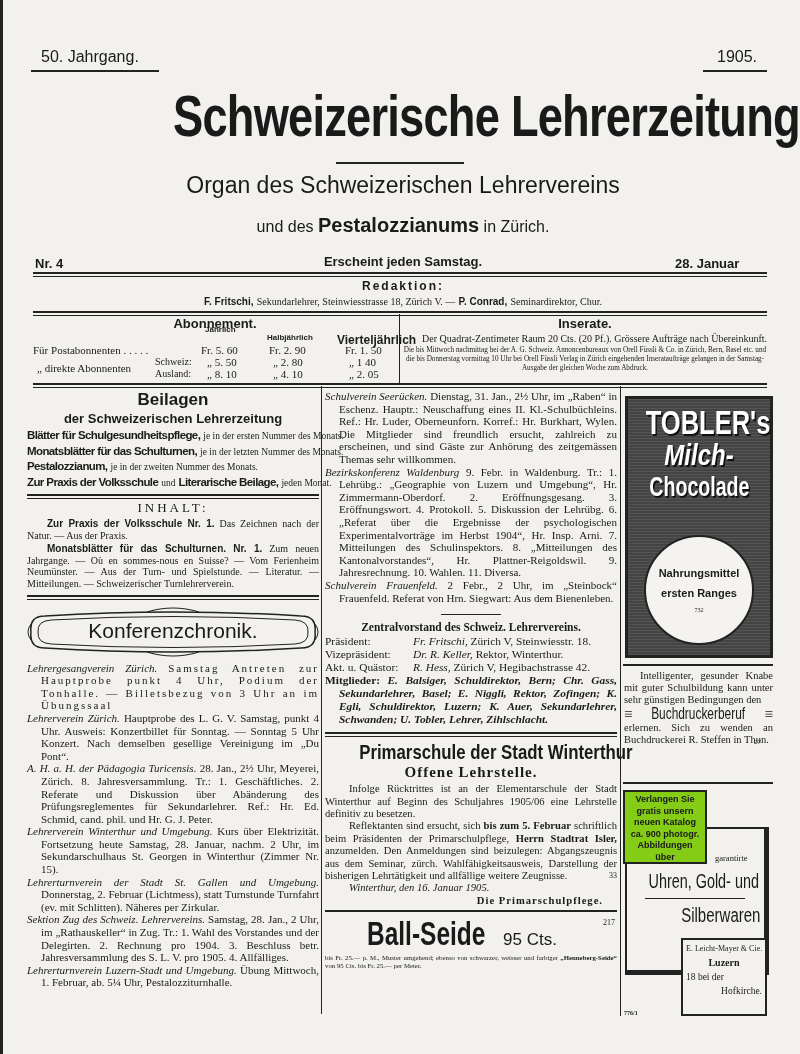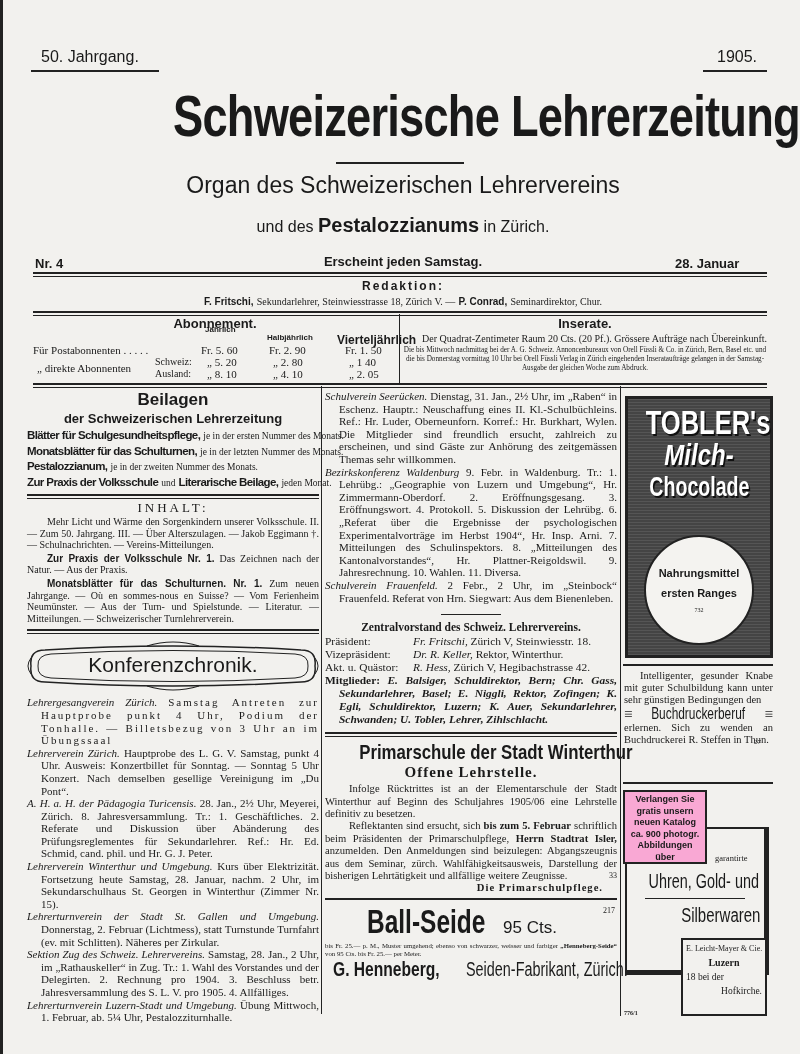--- a/index.html
+++ b/index.html
@@ -62,21 +62,21 @@
     <div class="abs sans b" style="left:234px;top:17px;font-size:8px;">Halbjährlich</div>
     <div class="abs sans b" style="left:304px;top:17px;font-size:12px;">Vierteljährlich</div>
 
     <div class="abs serif" style="left:0;top:28px;font-size:11px;">Für Postabonnenten . . . . .</div>
     <div class="abs serif" style="left:168px;top:28px;font-size:11px;">Fr. 5. 60</div>
     <div class="abs serif" style="left:236px;top:28px;font-size:11px;">Fr. 2. 90</div>
     <div class="abs serif" style="left:312px;top:28px;font-size:11px;">Fr. 1. 50</div>
 
     <div class="abs serif" style="left:4px;top:46px;font-size:11px;">„ direkte Abonnenten</div>
     <div class="abs serif" style="left:122px;top:40px;font-size:10px;">Schweiz:</div>
-    <div class="abs serif" style="left:174px;top:40px;font-size:11px;">„ 5. 20</div>
+    <div class="abs serif" style="left:174px;top:40px;font-size:11px;">„ 5. 50</div>
     <div class="abs serif" style="left:240px;top:40px;font-size:11px;">„ 2. 80</div>
     <div class="abs serif" style="left:316px;top:40px;font-size:11px;">„ 1 40</div>
 
     <div class="abs serif" style="left:122px;top:52px;font-size:10px;">Ausland:</div>
     <div class="abs serif" style="left:174px;top:52px;font-size:11px;">„ 8. 10</div>
     <div class="abs serif" style="left:240px;top:52px;font-size:11px;">„ 4. 10</div>
     <div class="abs serif" style="left:316px;top:52px;font-size:11px;">„ 2. 05</div>
   </div>
   <div class="abs" style="left:396px;top:314px;height:70px;border-left:1px solid #222;"></div>
 
@@ -94,21 +94,20 @@
     <div style="font-size:9.5px;line-height:14.5px;margin-top:2px;white-space:nowrap;">
       <div><span class="cond b" style="font-size:11.5px;letter-spacing:-0.6px;">Blätter für Schulgesundheitspflege,</span> <span class="serif">je in der ersten Nummer des Monats.</span></div>
       <div><span class="cond b" style="font-size:11.5px;letter-spacing:-0.6px;">Monatsblätter für das Schulturnen,</span> <span class="serif">je in der letzten Nummer des Monats.</span></div>
       <div><span class="cond b" style="font-size:11.5px;letter-spacing:-0.6px;">Pestalozzianum,</span> <span class="serif">je in der zweiten Nummer des Monats.</span></div>
       <div><span class="cond b" style="font-size:11.5px;letter-spacing:-0.6px;">Zur Praxis der Volksschule</span> <span class="serif">und</span> <span class="cond b" style="font-size:11.5px;letter-spacing:-0.6px;">Literarische Beilage,</span> <span class="serif">jeden Monat.</span></div>
     </div>
     <div class="hr2" style="margin-top:4px;"></div>
 
     <div class="serif" style="text-align:center;font-size:13px;letter-spacing:3px;margin-top:1px;">INHALT:</div>
     <div class="serif" style="font-size:10px;line-height:11.6px;text-align:justify;">
-      <p style="text-indent:20px;">Mehr Licht und Wärme den Sorgenkindern unserer Volksschule. II. — Zum 50. Jahrgang. III. — Über Alterszulagen. — Jakob Eggimann †. — Schulnachrichten. — Vereins-Mitteilungen.</p>
       <p style="text-indent:20px;margin-top:2px;"><b class="sans">Zur Praxis der Volksschule Nr. 1.</b> <span>Das Zeichnen nach der Natur. — Aus der Praxis.</span></p>
       <p style="text-indent:20px;margin-top:2px;"><b class="sans">Monatsblätter für das Schulturnen. Nr. 1.</b> <span>Zum neuen Jahrgange. — Où en sommes-nous en Suisse? — Vom Ferienheim Neumünster. — Aus der Turn- und Spielstunde. — Literatur. — Mitteilungen. — Schweizerischer Turnlehrerverein.</span></p>
     </div>
     <div class="hr2" style="margin-top:5px;"></div>
 
     <div style="position:relative;height:52px;margin-top:6px;">
       <svg width="292" height="52" viewBox="0 0 292 52" style="position:absolute;left:0;top:0;">
         <path d="M18 10 Q146 2 274 10 Q290 10 288 26 Q290 42 274 42 Q146 50 18 42 Q2 42 4 26 Q2 10 18 10 Z" fill="none" stroke="#222" stroke-width="1.5"></path>
         <path d="M24 14 Q146 7 268 14 Q282 15 281 26 Q282 37 268 38 Q146 45 24 38 Q10 37 11 26 Q10 15 24 14 Z" fill="none" stroke="#222" stroke-width="1"></path>
         <path d="M120 6 Q146 -2 172 6" fill="none" stroke="#222" stroke-width="1.2"></path>
@@ -147,31 +146,31 @@
       <p class="entry" style="text-align:justify;font-weight:bold;"><span>Mitglieder:</span> <span class="it">E. Balsiger, Schuldirektor, Bern; Chr. Gass, Sekundarlehrer, Basel; E. Niggli, Rektor, Zofingen; K. Egli, Schuldirektor, Luzern; K. Auer, Sekundarlehrer, Schwanden; U. Tobler, Lehrer, Zihlschlacht.</span></p>
     </div>
     <div class="hr2" style="margin-top:6px;"></div>
 
     <div style="margin-top:3px;">
       <div style="text-align:center;white-space:nowrap;"><span class="heavy" style="font-size:21px;transform:scaleX(0.8);transform-origin:center;">Primarschule der Stadt Winterthur</span></div>
       <div class="serif b" style="text-align:center;font-size:15px;letter-spacing:1px;">Offene Lehrstelle.</div>
       <div class="serif" style="font-size:10.6px;line-height:12.4px;text-align:justify;margin-top:2px;">
         <p style="text-indent:24px;">Infolge Rücktrittes ist an der Elementarschule der Stadt Winterthur auf Beginn des Schuljahres 1905/06 eine Lehrstelle definitiv zu besetzen.</p>
         <p style="text-indent:24px;"><span>Reflektanten sind ersucht, sich</span> <b>bis zum 5. Februar</b> <span>schriftlich beim Präsidenten der Primarschulpflege,</span> <b>Herrn Stadtrat Isler,</b> <span>anzumelden. Den Anmeldungen sind beizulegen: Abgangszeugnis aus dem Seminar, zürch. Wahlfähigkeitsausweis, Darstellung der bisherigen Lehrtätigkeit und allfällige weitere Zeugnisse.</span> <span style="float:right;font-size:8px;">33</span></p>
+        <p class="it" style="text-indent:24px;">Winterthur, den 16. Januar 1905.</p>
         <p class="b" style="text-align:right;padding-right:14px;letter-spacing:1px;">Die Primarschulpflege.</p>
       </div>
     </div>
     <div class="hr1" style="margin-top:3px;border-top-width:2px;"></div>
 
     <div style="position:relative;height:80px;">
       <div class="abs" style="left:42px;top:2px;white-space:nowrap;"><span class="heavy" style="font-size:34px;transform:scaleX(0.72);">Ball-Seide</span></div>
       <div class="abs sans" style="left:178px;top:18px;font-size:17px;">95 Cts.</div>
       <div class="abs serif" style="right:2px;top:6px;font-size:8px;">217</div>
       <div class="abs serif" style="left:0;top:42px;width:292px;font-size:6.8px;line-height:8px;text-align:justify;"><span>bis Fr. 25.— p. M., Muster umgehend; ebenso von schwarzer, weisser und farbiger</span> <b>„Henneberg-Seide“</b> <span>von 95 Cts. bis Fr. 25.— per Meter.</span></div>
-      <div class="abs" style="left:8px;top:58px;white-space:nowrap;"><span class="heavy" style="font-size:20px;transform:scaleX(0.78);">G. Henneberg,</span><span class="sans" style="font-size:20px;display:inline-block;transform:scaleX(0.72);transform-origin:left center;margin-left:-4px;">Seiden-Fabrikant, Zürich.</span></div>
     </div>
   </div>
 
   <div class="abs" style="left:617px;top:386px;height:630px;border-left:1px solid #222;"></div>
 
   <div class="abs" style="left:622px;top:396px;width:148px;height:262px;background:#4a4a4a;border:3px solid #222;box-sizing:border-box;background-image:repeating-linear-gradient(0deg,#555 0 1px,#444 1px 3px);">
     <div class="sans b" style="text-align:center;color:#fff;font-size:34px;line-height:34px;margin-top:6px;transform:scaleX(0.75);text-shadow:2px 2px 0 #111;">TOBLER's</div>
     <div class="sans b it" style="text-align:center;color:#fff;font-size:30px;line-height:32px;transform:scaleX(0.8);text-shadow:2px 2px 0 #111;">Milch-</div>
     <div class="sans b" style="text-align:center;color:#fff;font-size:28px;line-height:32px;transform:scaleX(0.7);text-shadow:2px 2px 0 #111;white-space:nowrap;">Chocolade</div>
     <div class="abs" style="left:16px;top:136px;width:106px;height:106px;border-radius:50%;background:#f4f3f0;border:2px solid #222;">
@@ -188,21 +187,21 @@
       <span style="font-size:15px;">≡</span>
       <span class="heavy" style="font-size:17px;font-weight:normal;transform:scaleX(0.7);transform-origin:center;white-space:nowrap;margin:0 -20px;">Buchdruckerberuf</span>
       <span style="font-size:15px;">≡</span>
     </div>
     <p>erlernen. Sich zu wenden an Buchdruckerei R. Steffen in Thun.</p>
     <div style="text-align:right;font-size:7px;margin-top:-10px;padding-right:12px;">27</div>
   </div>
   <div class="abs hr1" style="left:620px;top:782px;width:150px;border-top-width:2px;"></div>
 
   <div class="abs" style="left:622px;top:827px;width:144px;height:148px;border:2px solid #222;border-right-width:5px;border-bottom-width:5px;box-sizing:border-box;"></div>
-  <div class="abs sans b" style="left:620px;top:790px;width:84px;height:74px;background:#f9a8d4;border:2px solid #222;box-sizing:border-box;font-size:9px;line-height:11.5px;padding:2px 3px;text-align:center;">Verlangen Sie gratis unsern neuen Katalog ca. 900 photogr. Abbildungen über</div>
+  <div class="abs sans b" style="left:620px;top:790px;width:84px;height:74px;background:#84cc16;border:2px solid #222;box-sizing:border-box;font-size:9px;line-height:11.5px;padding:2px 3px;text-align:center;">Verlangen Sie gratis unsern neuen Katalog ca. 900 photogr. Abbildungen über</div>
   <div class="abs serif" style="left:712px;top:853px;font-size:8.5px;">garantirte</div>
   <div class="abs" style="left:624px;top:870px;width:140px;text-align:center;white-space:nowrap;"><span class="sans" style="font-size:20px;display:inline-block;transform:scaleX(0.72);transform-origin:center;">Uhren, Gold- und</span></div>
   <div class="abs" style="left:642px;top:898px;width:100px;border-top:1px solid #222;"></div>
   <div class="abs" style="left:648px;top:904px;width:140px;text-align:center;white-space:nowrap;"><span class="sans" style="font-size:20px;display:inline-block;transform:scaleX(0.75);transform-origin:center;">Silberwaren</span></div>
   <div class="abs serif" style="left:678px;top:938px;width:86px;height:78px;background:#f2f1ee;border:2px solid #222;box-sizing:border-box;font-size:9.5px;line-height:14px;padding:2px 3px;">
     <div style="text-align:center;font-size:8px;white-space:nowrap;">E. Leicht-Mayer &amp; Cie.</div>
     <div class="b" style="text-align:center;font-size:10px;">Luzern</div>
     <div>18 bei der</div>
     <div style="text-align:right;">Hofkirche.</div>
   </div>

